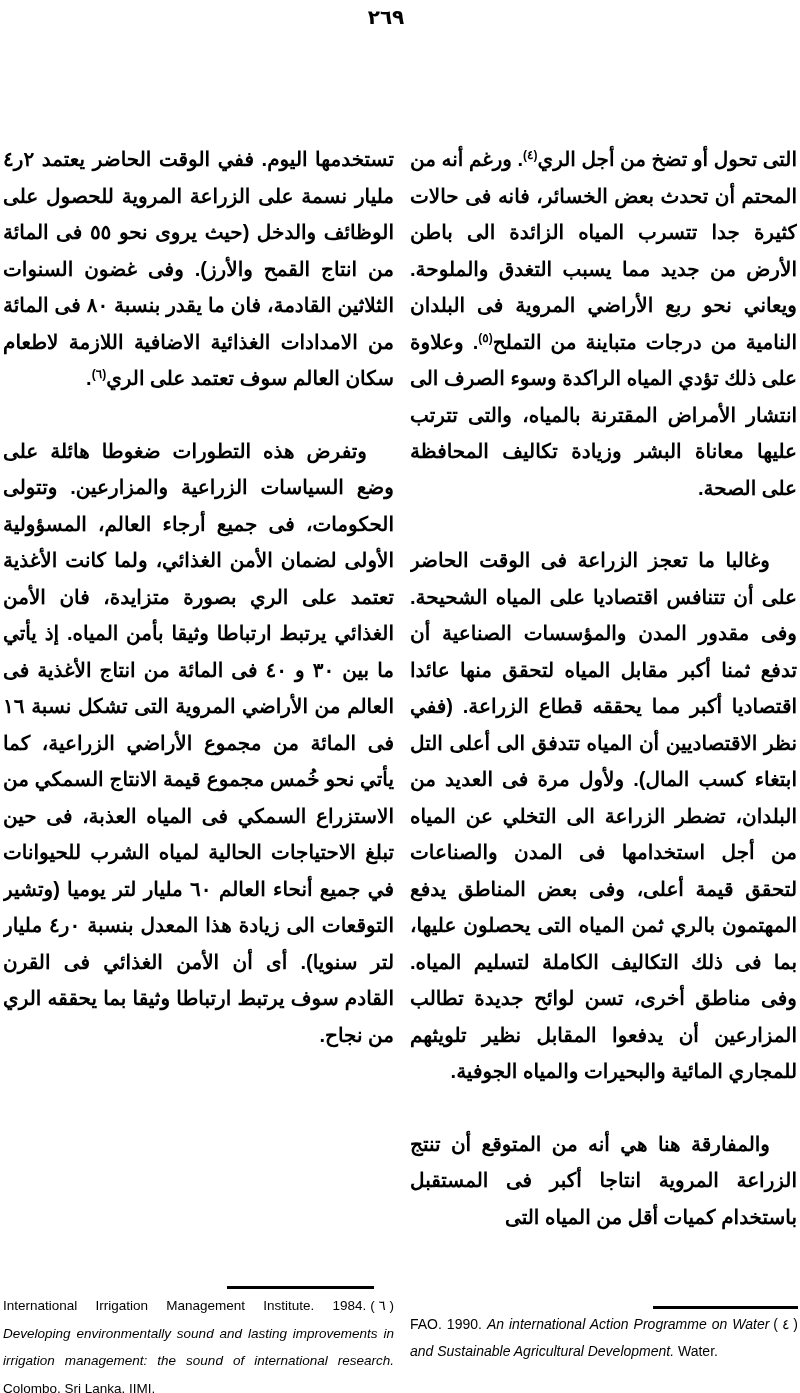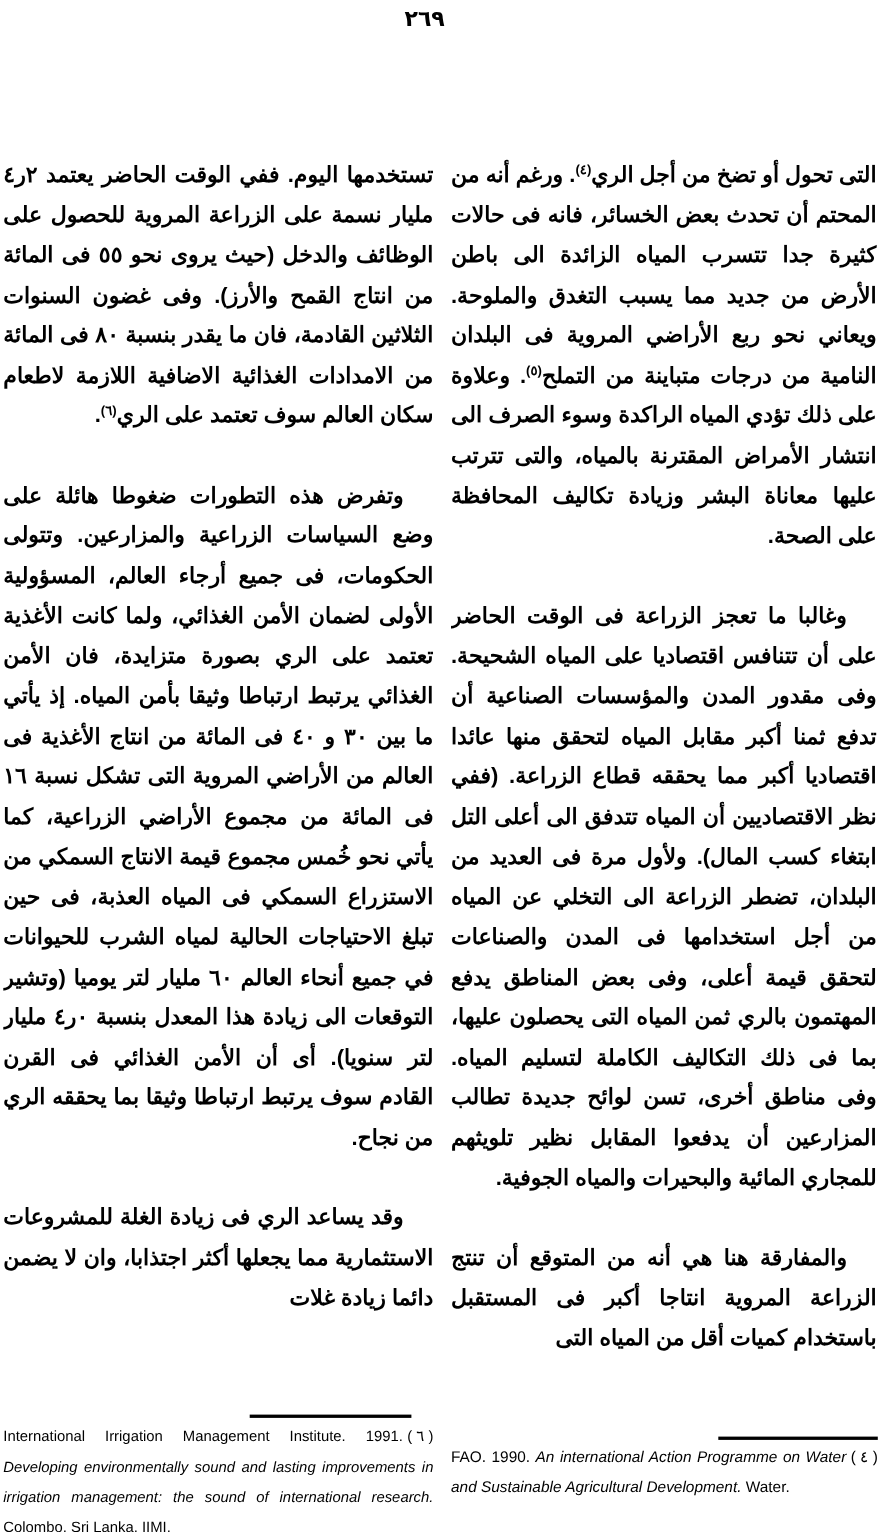--- a/index.html
+++ b/index.html
@@ -68,28 +68,27 @@
 
   <div class="col col-right">
     <p class="para"><span>التى تحول أو تضخ من أجل الري</span><sup class="fnref">(٤)</sup><span>. ورغم أنه من المحتم أن تحدث بعض الخسائر، فانه فى حالات كثيرة جدا تتسرب المياه الزائدة الى باطن الأرض من جديد مما يسبب التغدق والملوحة. ويعاني نحو ربع الأراضي المروية فى البلدان النامية من درجات متباينة من التملح</span><sup class="fnref">(٥)</sup><span>. وعلاوة على ذلك تؤدي المياه الراكدة وسوء الصرف الى انتشار الأمراض المقترنة بالمياه، والتى تترتب عليها معاناة البشر وزيادة تكاليف المحافظة على الصحة.</span></p>
     <p class="para indented"><span>وغالبا ما تعجز الزراعة فى الوقت الحاضر على أن تتنافس اقتصاديا على المياه الشحيحة. وفى مقدور المدن والمؤسسات الصناعية أن تدفع ثمنا أكبر مقابل المياه لتحقق منها عائدا اقتصاديا أكبر مما يحققه قطاع الزراعة. (ففي نظر الاقتصاديين أن المياه تتدفق الى أعلى التل ابتغاء كسب المال). ولأول مرة فى العديد من البلدان، تضطر الزراعة الى التخلي عن المياه من أجل استخدامها فى المدن والصناعات لتحقق قيمة أعلى، وفى بعض المناطق يدفع المهتمون بالري ثمن المياه التى يحصلون عليها، بما فى ذلك التكاليف الكاملة لتسليم المياه. وفى مناطق أخرى، تسن لوائح جديدة تطالب المزارعين أن يدفعوا المقابل نظير تلويثهم للمجاري المائية والبحيرات والمياه الجوفية.</span></p>
     <p class="para indented"><span>والمفارقة هنا هي أنه من المتوقع أن تنتج الزراعة المروية انتاجا أكبر فى المستقبل باستخدام كميات أقل من المياه التى</span></p>
   </div>
 
   <div class="col col-left">
     <p class="para"><span>تستخدمها اليوم. ففي الوقت الحاضر يعتمد ٢ر٤ مليار نسمة على الزراعة المروية للحصول على الوظائف والدخل (حيث يروى نحو ٥٥ فى المائة من انتاج القمح والأرز). وفى غضون السنوات الثلاثين القادمة، فان ما يقدر بنسبة ٨٠ فى المائة من الامدادات الغذائية الاضافية اللازمة لاطعام سكان العالم سوف تعتمد على الري</span><sup class="fnref">(٦)</sup><span>.</span></p>
     <p class="para indented"><span>وتفرض هذه التطورات ضغوطا هائلة على وضع السياسات الزراعية والمزارعين. وتتولى الحكومات، فى جميع أرجاء العالم، المسؤولية الأولى لضمان الأمن الغذائي، ولما كانت الأغذية تعتمد على الري بصورة متزايدة، فان الأمن الغذائي يرتبط ارتباطا وثيقا بأمن المياه. إذ يأتي ما بين ٣٠ و ٤٠ فى المائة من انتاج الأغذية فى العالم من الأراضي المروية التى تشكل نسبة ١٦ فى المائة من مجموع الأراضي الزراعية، كما يأتي نحو خُمس مجموع قيمة الانتاج السمكي من الاستزراع السمكي فى المياه العذبة، فى حين تبلغ الاحتياجات الحالية لمياه الشرب للحيوانات في جميع أنحاء العالم ٦٠ مليار لتر يوميا (وتشير التوقعات الى زيادة هذا المعدل بنسبة ٠ر٤ مليار لتر سنويا). أى أن الأمن الغذائي فى القرن القادم سوف يرتبط ارتباطا وثيقا بما يحققه الري من نجاح.</span></p>
-    <p class="para indented"><span>وقد يساعد الري فى زيادة الغلة للمشروعات الاستثمارية مما يجعلها أكثر اجتذابا، وان لا يضمن دائما زيادة غلات</span></p>
   </div>
 
   <div class="fn-rule fn-rule-left"></div>
   <div class="fn-rule fn-rule-right"></div>
 
   <div class="footnote footnote-left">
-    <p><span class="fn-marker">( ٦ )</span><span>International Irrigation Management Institute. 1991. </span><i>Developing environmentally sound and lasting improvements in irrigation management: the sound of international research.</i><span> Colombo, Sri Lanka, IIMI.</span></p>
+    <p><span class="fn-marker">( ٦ )</span><span>International Irrigation Management Institute. 1984. </span><i>Developing environmentally sound and lasting improvements in irrigation management: the sound of international research.</i><span> Colombo, Sri Lanka, IIMI.</span></p>
   </div>
 
   <div class="footnote footnote-right">
     <p><span class="fn-marker">( ٤ )</span><span>FAO. 1990. </span><i>An international Action Programme on Water and Sustainable Agricultural Development.</i><span> Water.</span></p>
   </div>
 
 
 </div>
 
 </body></html>

